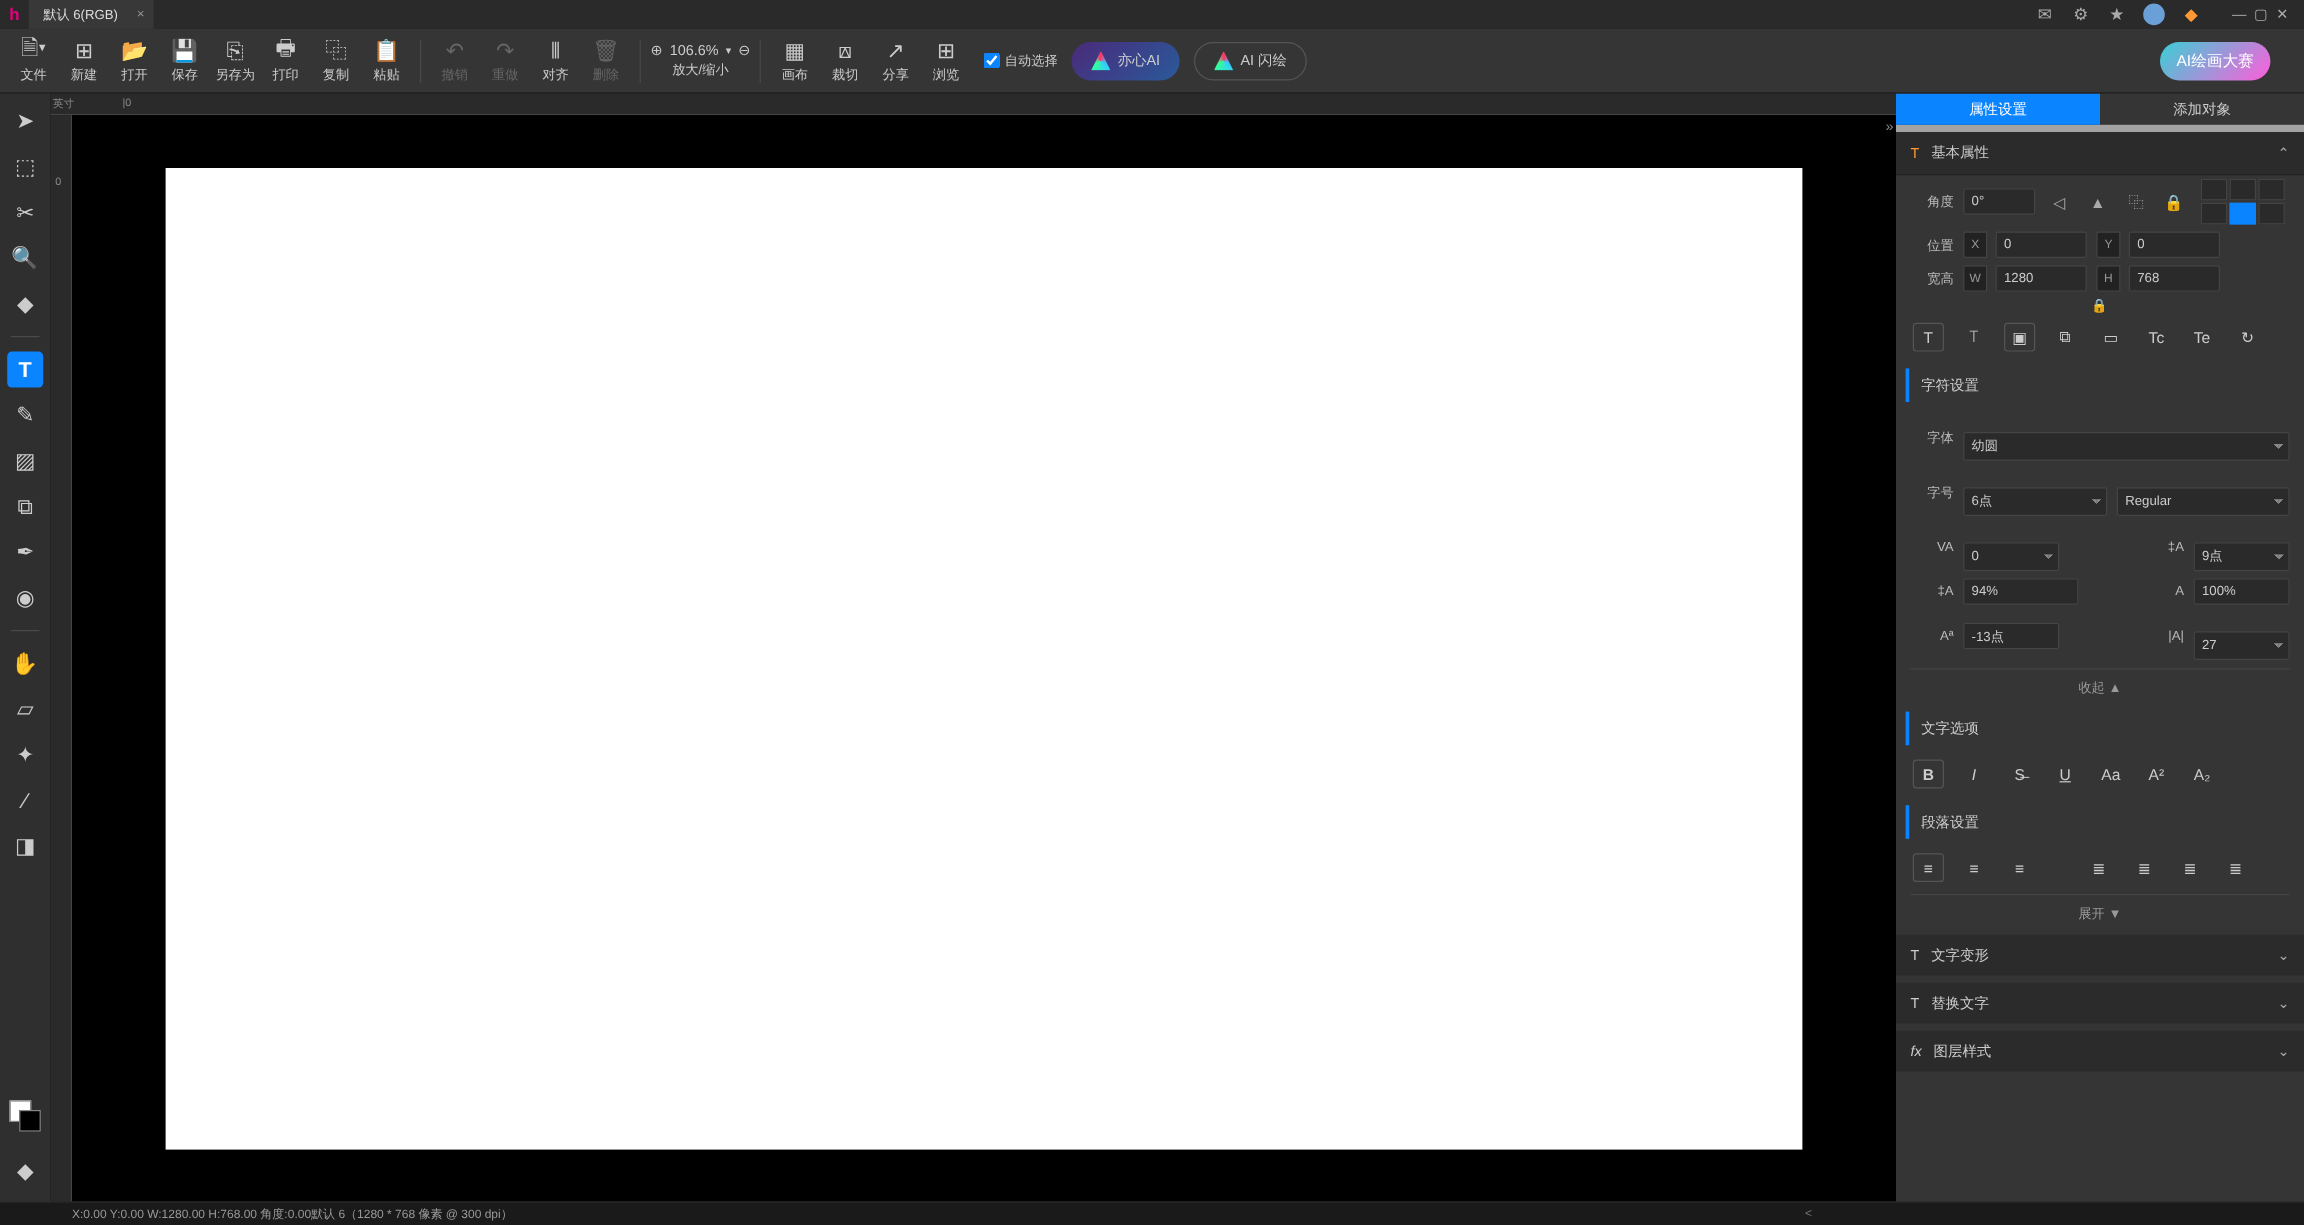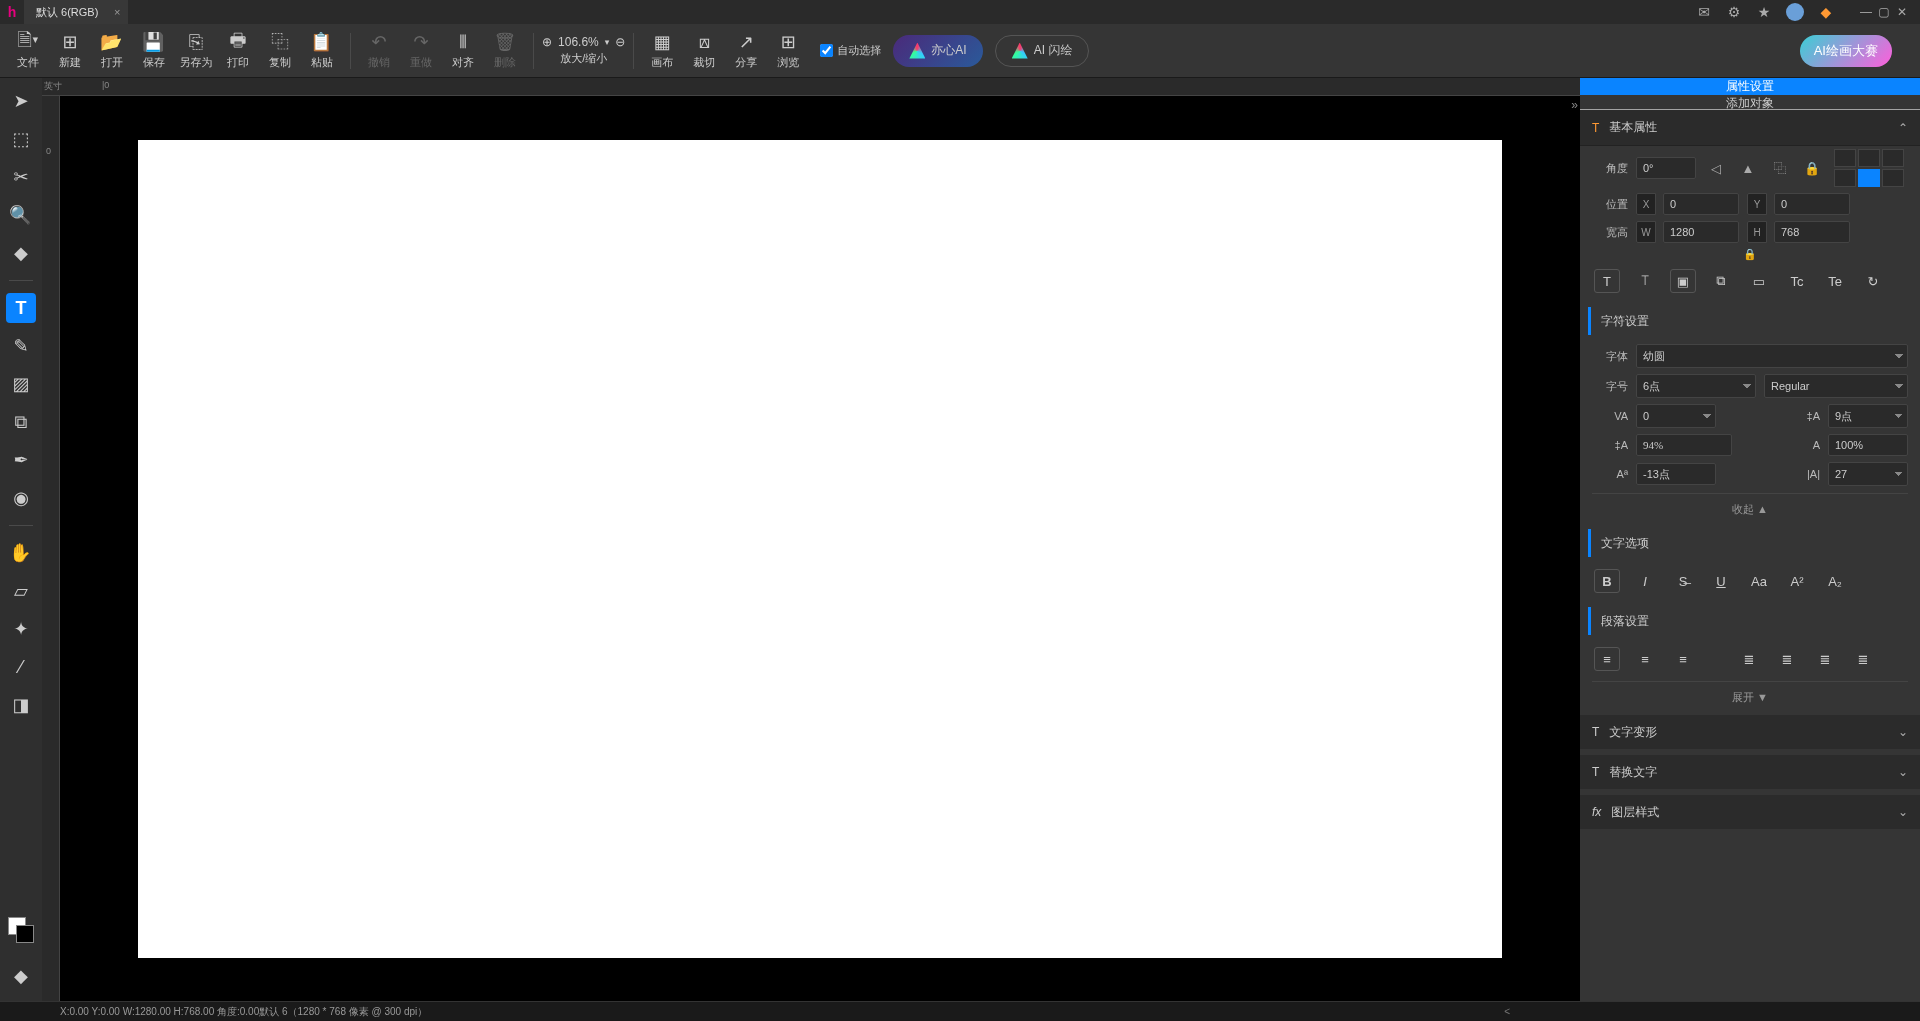--- a/index.html
+++ b/index.html
@@ -55,21 +55,21 @@
 .ruler-tick { position: absolute; left: 60px; top: 2px; }
 .canvas-inner { flex: 1; display: flex; }
 .ruler-v { width: 18px; background: #2a2a2a; border-right: 1px solid #444; position: relative; }
 .ruler-v-tick { position: absolute; left: 4px; top: 50px; font-size: 9px; color: #888; }
 .canvas-viewport { flex: 1; background: #000; display: flex; align-items: center; justify-content: center; position: relative; }
 .canvas { background: #fff; width: 1364px; height: 818px; }
 .vp-toggle { position: absolute; top: 2px; right: 2px; color: #888; font-size: 12px; cursor: pointer; }
 
 
 .right-panel { width: 340px; background: #353535; display: flex; flex-direction: column; overflow-y: auto; }
-.rp-tabs { display: flex; height: 32px; border-bottom: 1px solid #a3a3a3; flex-direction: column; }
+.rp-tabs { display: flex; height: 32px; border-bottom: 6px solid #a3a3a3; }
 .rp-tab { flex: 1; display: flex; align-items: center; justify-content: center; font-size: 12px; cursor: pointer; }
 .rp-tab.active { background: #0a84ff; color: #fff; }
 .rp-section-header { height: 36px; background: #2b2b2b; display: flex; align-items: center; padding: 0 12px; gap: 10px; border-bottom: 1px solid #222; }
 .rp-section-header .chev { margin-left: auto; color: #aaa; }
 .rp-section-title { height: 28px; display: flex; align-items: center; padding-left: 10px; font-size: 12px; border-left: 3px solid #0a84ff; margin: 8px 8px 6px 8px; }
 .rp-row { display: flex; align-items: center; padding: 3px 12px; gap: 8px; }
 .rp-label { width: 36px; font-size: 11px; color: #bbb; text-align: right; }
 .rp-input { background: #2a2a2a; border: 1px solid #444; color: #ccc; height: 22px; padding: 0 6px; font-size: 11px; border-radius: 2px; }
 .rp-input.sm { width: 60px; }
 .rp-input.md { width: 90px; }
@@ -88,21 +88,21 @@
 .collapse-link { text-align: center; font-size: 11px; color: #999; padding: 4px 0; cursor: pointer; }
 .hr { height: 1px; background: #444; margin: 4px 12px; }
 .rp-collapsible { height: 34px; background: #2b2b2b; display: flex; align-items: center; padding: 0 12px; gap: 10px; margin-top: 6px; cursor: pointer; }
 .rp-collapsible .chev { margin-left: auto; color: #aaa; }
 
 
 .status-bar { height: 20px; background: #1a1a1a; display: flex; align-items: center; padding: 0 10px; font-size: 10px; color: #999; gap: 0; border-top: 1px solid #333; }
 .status-left { padding-left: 50px; }
 .status-scroll { margin-left: auto; margin-right: 400px; color: #777; }
 
-select.rp-select { appearance: none; padding-right: 18px; background-image: linear-gradient(45deg, transparent 50%, #888 50%), linear-gradient(-45deg, transparent 50%, #888 50%); background-position: right 8px top 9px, right 4px top 9px; background-size: 4px 4px; background-repeat: no-repeat; }
+select.rp-select { appearance: none; padding-right: 18px; background-image: linear-gradient(45deg, transparent 50%, #888 50%), linear-gradient(-45deg, transparent 50%, #888 50%); background-position: right 8px top 9px, right 4px top 9px; background-size: 4px 4px; background-repeat: no-repeat; margin-top: 16px; }
 </style>
 </head>
 <body>
 
 <div class="title-bar">
   <div class="logo">h</div>
   <div class="tab">
     <span>默认 6(RGB)</span>
     <span class="tab-close">×</span>
   </div>
@@ -328,21 +328,21 @@
     </div>
     <div class="rp-row">
       <span class="rp-label">VA</span>
       <select class="rp-select" style="width:80px;"><option>0</option></select>
       <span style="flex:1"></span>
       <span class="rp-label">‡A</span>
       <select class="rp-select" style="width:80px;"><option>9点</option></select>
     </div>
     <div class="rp-row">
       <span class="rp-label">‡A</span>
-      <input class="rp-input" style="width: 96px; font-family: Liberation Serif, serif;" value="94%">
+      <input class="rp-input" style="width: 96px;" value="94%">
       <span style="flex:1"></span>
       <span class="rp-label">A</span>
       <input class="rp-input" style="width: 80px;" value="100%">
     </div>
     <div class="rp-row">
       <span class="rp-label">Aª</span>
       <input class="rp-input" style="width: 80px;" value="-13点">
       <span style="flex:1"></span>
       <span class="rp-label">|A|</span>
       <select class="rp-select" style="width:80px;"><option>27</option></select>

